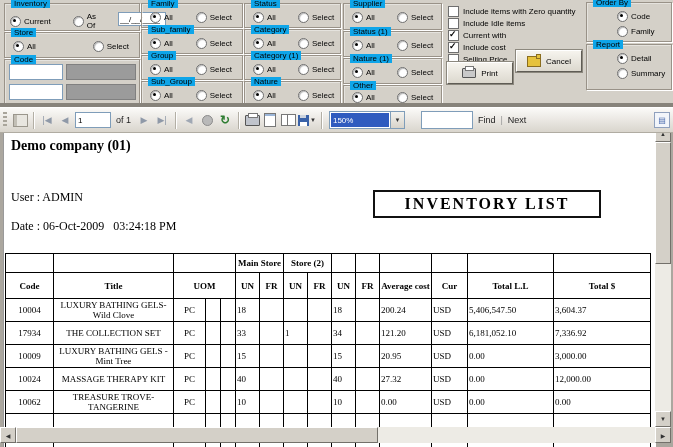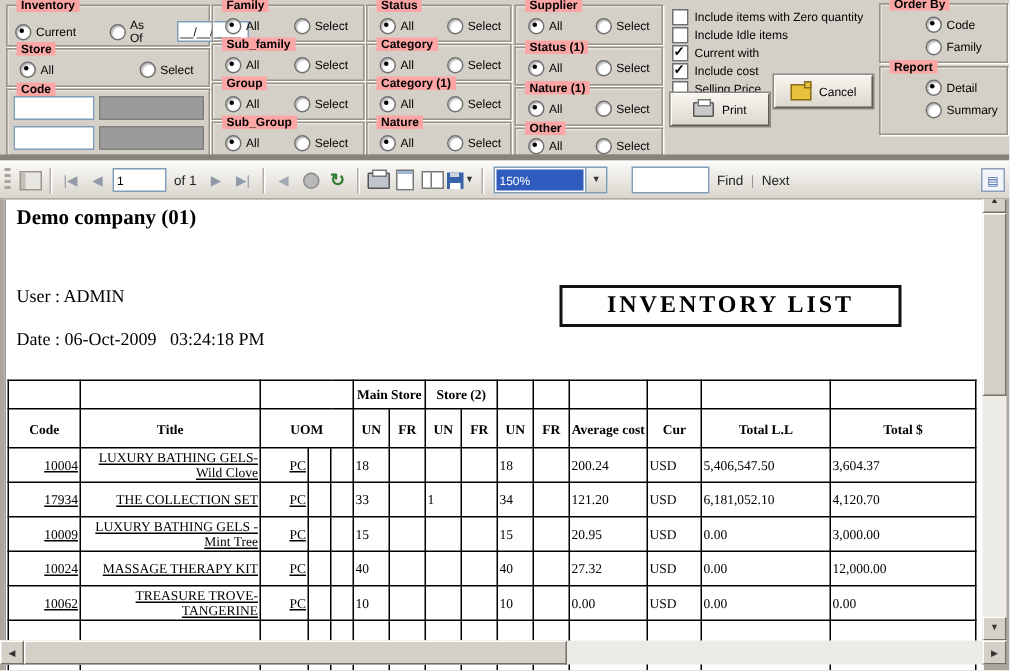--- a/index.html
+++ b/index.html
@@ -2,22 +2,22 @@
 <html><head>
 <meta charset="utf-8">
 <style>
   html,body{margin:0;padding:0;}
   #app{position:relative;width:673px;height:447px;background:#d4d0c8;overflow:hidden;
        font-family:"Liberation Sans",sans-serif;font-size:8px;color:#000;}
 
   
   .dialog{position:absolute;left:0;top:0;width:673px;height:103px;background:#d4d0c8;}
   .grp{position:absolute;border:1px solid #999288;box-shadow:1px 1px 0 #fff, inset 1px 1px 0 #ffffff66;}
-  .grp .lbl{position:absolute;top:-5px;left:6px;background:#fca5a5;padding:0 3px;font-size:8px;line-height:9px;font-weight:bold;}
-  .opts{display:flex;justify-content:space-between;align-items:center;padding:8px 10px 0 8px;gap:22px;}
+  .grp .lbl{position:absolute;top:-5px;left:6px;background:#0ea5e9;padding:0 3px;font-size:8px;line-height:9px;}
+  .opts{display:flex;justify-content:space-between;padding:8px 10px 0 8px;gap:22px;}
   .opt{display:flex;align-items:center;gap:3px;}
   .radio{position:relative;width:9px;height:9px;border:1px solid #6f6f6f;border-radius:50%;background:#fff;
          box-shadow:inset 1px 1px 1px #b9b9b9;flex:none;}
   .radio.sel::after{content:"";position:absolute;left:2px;top:2px;width:3px;height:3px;border-radius:50%;background:#000;}
   .g-inventory{left:4px;top:3px;width:134px;height:26px;}
   .g-inventory .opts{padding:8px 3px 0 5px;}
   .datefield{width:44px;height:12px;border:1px solid #7f9db9;font-size:8px;font-family:"Liberation Sans",sans-serif;padding:0 1px;background:#fff;}
   .g-store{left:4px;top:32px;width:134px;height:24px;}
   .g-code{left:4px;top:59px;width:134px;height:43px;}
   .coderow{display:flex;gap:3px;margin:4px 3px 0 4px;}
@@ -97,21 +97,21 @@
   .dateline{position:absolute;left:7px;top:86px;font-size:12px;white-space:pre;}
   .invtitle{position:absolute;left:369px;top:57px;width:224px;height:24px;border:2px solid #111;
             display:flex;align-items:center;justify-content:center;font-size:16px;font-weight:bold;letter-spacing:2px;}
   table.rpt{position:absolute;left:1px;top:120px;width:645px;border-collapse:collapse;table-layout:fixed;
             font-family:"Liberation Serif","DejaVu Serif",serif;font-size:9px;}
   table.rpt td{border:1px solid #000;overflow:hidden;padding:0 1px;vertical-align:middle;}
   tr.h1{height:19px;} tr.h2{height:15px;} tr.h3{height:26px;}
   tr.h1 td,tr.h2 td,tr.h3 td{text-align:center;font-weight:bold;}
   tbody.data tr{height:23px;}
   tr.ghost{height:34px;}
-  td.l{text-align:right;padding-left:3px;text-decoration:underline;}
+  td.l{text-align:center;padding-left:3px;}
   td.c{text-align:left;}
   td.r{text-align:left;padding-right:3px;}
 
   
   .vscroll{position:absolute;left:655px;top:126px;width:16px;height:301px;background:#edebe5;}
   .hscroll{position:absolute;left:0;top:427px;width:671px;height:16px;background:#edebe5;}
   .sbtn{position:absolute;width:16px;height:16px;background:#d4d0c8;border:1px solid;border-color:#fff #73706a #73706a #fff;
         box-sizing:border-box;display:flex;align-items:center;justify-content:center;font-size:6px;color:#333;}
   .sthumb{position:absolute;background:#d4d0c8;border:1px solid;border-color:#fff #73706a #73706a #fff;box-sizing:border-box;}
   .v-up{left:0;top:0;} .v-dn{left:0;top:285px;}
@@ -527,21 +527,21 @@
               <td></td>
               <td class="c">33</td>
               <td class="c"></td>
               <td class="c">1</td>
               <td class="c"></td>
               <td class="c">34</td>
               <td class="c"></td>
               <td class="r">121.20</td>
               <td class="c">USD</td>
               <td class="r">6,181,052.10</td>
-              <td class="r">4,120.70</td>
+              <td class="r">7,336.92</td>
             </tr>
 
             <tr>
               <td class="l">10009</td>
               <td class="l">LUXURY BATHING GELS - Mint Tree</td>
               <td class="l">PC</td>
               <td></td>
               <td></td>
               <td class="c">15</td>
               <td class="c"></td>

